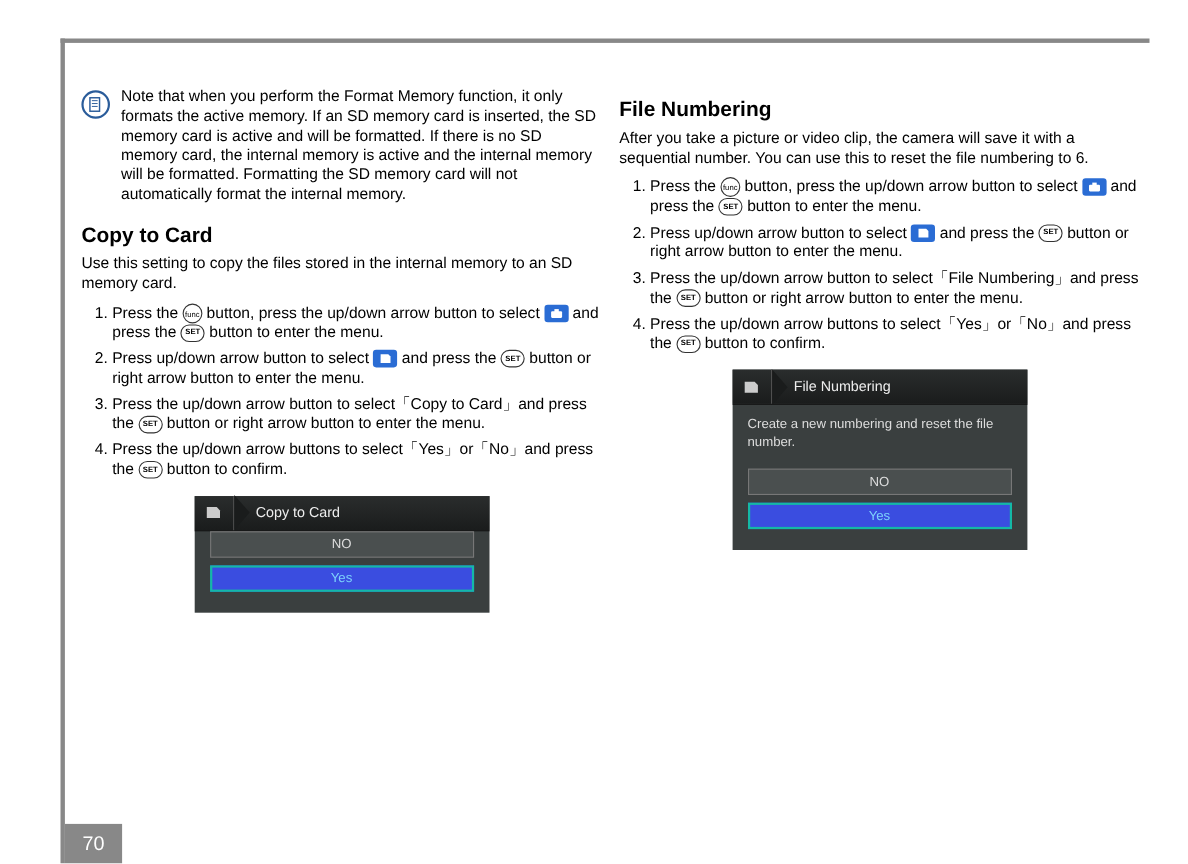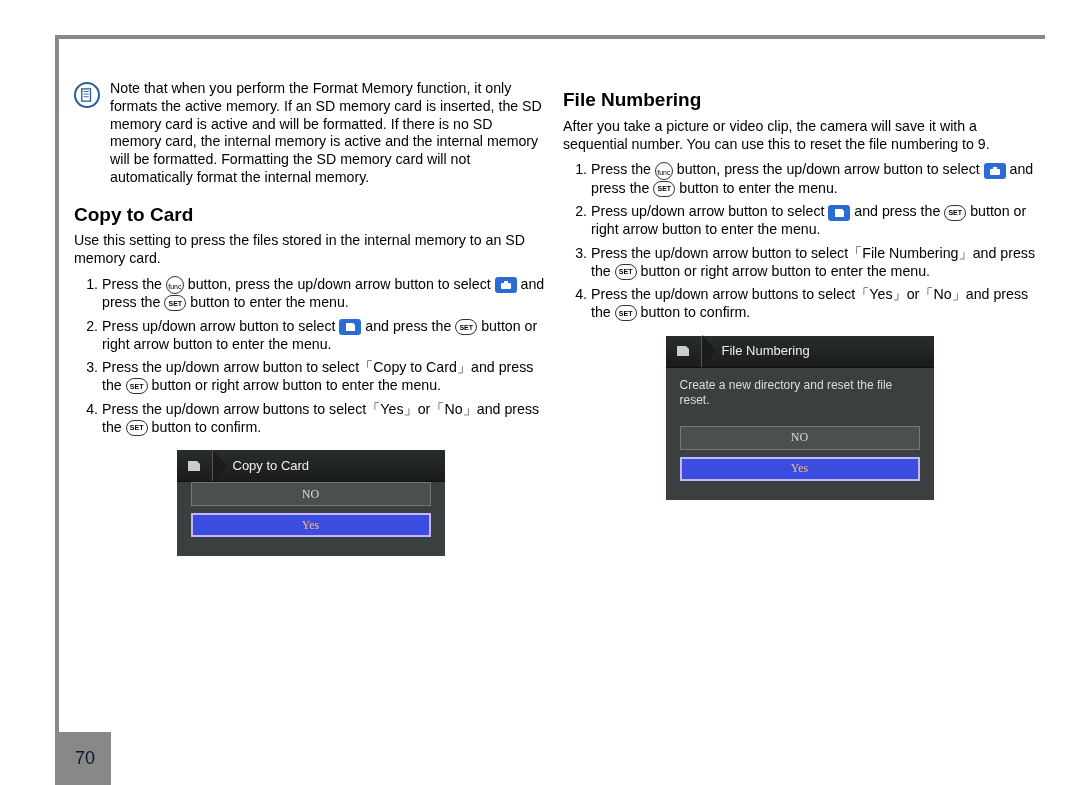--- a/index.html
+++ b/index.html
@@ -18,23 +18,23 @@
     right: 35px;
     bottom: 0;
     border-top: 4px solid #888;
     border-left: 4px solid #888;
   }
   .page-number {
     position: absolute;
     bottom: 0;
     left: 0;
     width: 52px;
-    height: 53px;
+    height: 36px;
     background: #888;
-    color: #0f172a;
+    color: #ffffff;
     font-size: 18px;
     display: flex;
     align-items: center;
     justify-content: center;
   }
   .content {
     position: absolute;
     top: 80px;
     left: 74px;
     right: 44px;
@@ -134,26 +134,25 @@
   .ss-btn {
     height: 24px;
     border: 1px solid #777;
     background: #4a4f4f;
     color: #ddd;
     display: flex;
     align-items: center;
     justify-content: center;
     margin-bottom: 7px;
     font-size: 12px;
-    font-family: Liberation Serif, serif;
   }
   .ss-btn.sel {
     background: #3a4de0;
-    border: 2px solid #c4b5fd;
-    color: #fdba74;
+    border: 2px solid #14b8a6;
+    color: #7dd3fc;
   }
 </style>
 </head>
 <body>
 
 <div class="page-frame">
   <div class="page-number">70</div>
 </div>
 
 <div class="content">
@@ -165,21 +164,21 @@
             <rect x="2" y="1" width="10" height="14" fill="none" stroke="#2a5c9a" stroke-width="1.5"></rect>
             <line x1="4" y1="4" x2="10" y2="4" stroke="#2a5c9a"></line>
             <line x1="4" y1="7" x2="10" y2="7" stroke="#2a5c9a"></line>
             <line x1="4" y1="10" x2="10" y2="10" stroke="#2a5c9a"></line>
           </svg>
       </span>
       <div>Note that when you perform the Format Memory function, it only formats the active memory. If an SD memory card is inserted, the SD memory card is active and will be formatted. If there is no SD memory card, the internal memory is active and the internal memory will be formatted. Formatting the SD memory card will not automatically format the internal memory.</div>
     </div>
 
     <h2>Copy to Card</h2>
-    <div class="intro">Use this setting to press the files stored in the internal memory to an SD memory card.</div>
+    <div class="intro">Use this setting to copy the files stored in the internal memory to an SD memory card.</div>
 
     <ol>
       <li>
         <span>Press the </span><span class="inline-icon btn-circle">func</span><span> button, press the up/down arrow button to select </span><span class="inline-icon chip-blue">
             <svg viewBox="0 0 12 10">
               <rect x="1" y="3" width="10" height="6" rx="1"></rect>
               <rect x="4" y="1" width="4" height="3"></rect>
             </svg>
           </span><span> and press the </span><span class="inline-icon btn-set">SET</span><span> button to enter the menu.</span>
       </li>
@@ -211,21 +210,21 @@
       <div class="ss-btns">
         <div class="ss-btn">NO</div>
         <div class="ss-btn sel">Yes</div>
       </div>
     </div>
   </div>
 
   <div class="col">
 
     <h2>File Numbering</h2>
-    <div class="intro">After you take a picture or video clip, the camera will save it with a sequential number. You can use this to reset the file numbering to 9.</div>
+    <div class="intro">After you take a picture or video clip, the camera will save it with a sequential number. You can use this to reset the file numbering to 6.</div>
 
     <ol>
       <li>
         <span>Press the </span><span class="inline-icon btn-circle">func</span><span> button, press the up/down arrow button to select </span><span class="inline-icon chip-blue">
             <svg viewBox="0 0 12 10">
               <rect x="1" y="3" width="10" height="6" rx="1"></rect>
               <rect x="4" y="1" width="4" height="3"></rect>
             </svg>
           </span><span> and press the </span><span class="inline-icon btn-set">SET</span><span> button to enter the menu.</span>
       </li>
@@ -247,21 +246,21 @@
     <div class="screenshot">
       <div class="ss-header">
         <div class="ss-tab">
             <svg viewBox="0 0 16 14">
               <path d="M2 2 L11 2 L14 5 L14 12 L2 12 Z"></path>
             </svg>
           </div>
         <div class="ss-arrow"></div>
         <div class="ss-title">File Numbering</div>
       </div>
-      <div class="ss-body">Create a new directory and reset the file reset.</div>
+      <div class="ss-body">Create a new numbering and reset the file number.</div>
       <div class="ss-btns">
         <div class="ss-btn">NO</div>
         <div class="ss-btn sel">Yes</div>
       </div>
     </div>
   </div>
 
 </div>
 
 </body></html>

